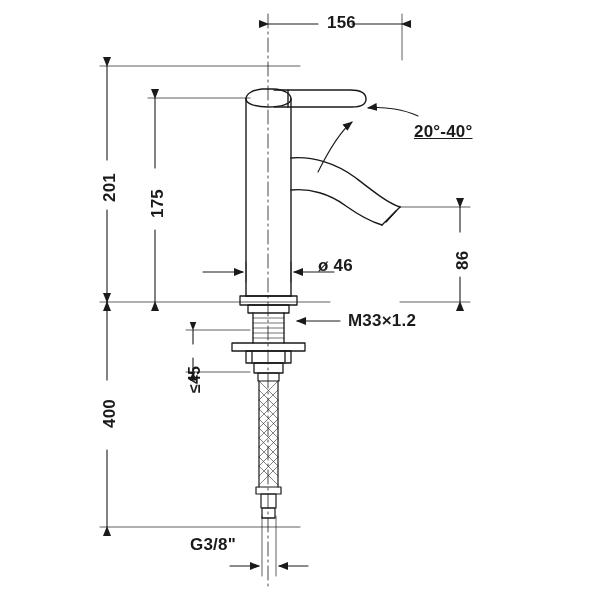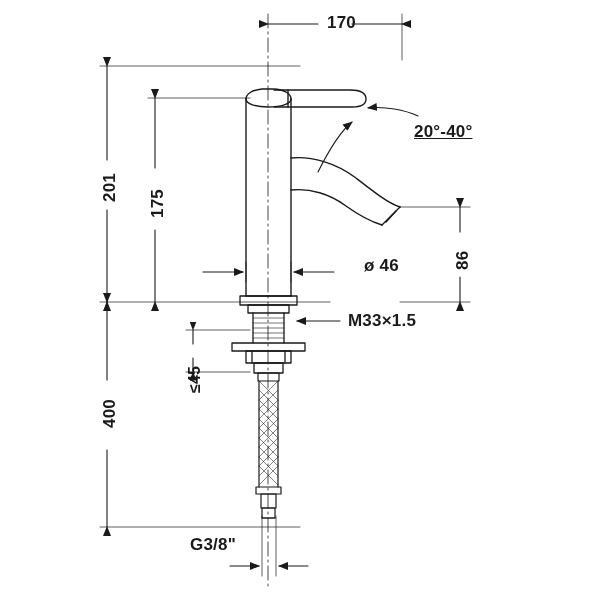--- a/index.html
+++ b/index.html
@@ -216,33 +216,33 @@
 
         <rect x="256" y="487" width="25" height="7"></rect>
         <rect x="261" y="494" width="15" height="14"></rect>
         <rect x="262" y="508" width="13" height="10"></rect>
         <line x1="262" y1="518" x2="275" y2="518"></line>
       </g>
 
     </g>
   </svg>
 
-  <div class="dim-label" style="left:327px; top:13px;">170</div>
+  <div class="dim-label" style="left:327px; top:13px;">156</div>
 
   <div class="dim-label vert" style="left:100px; top:202px;">201</div>
 
   <div class="dim-label vert" style="left:148px; top:218px;">175</div>
 
   <div class="dim-label vert" style="left:453px; top:270px;">86</div>
 
   <div class="dim-label vert" style="left:100px; top:428px;">400</div>
 
   <div class="dim-label vert" style="left:186px; top:393px; font-size:16px;">≤45</div>
 
-  <div class="dim-label" style="left:318px; top:256px;margin-left:46px;">ø 46</div>
-
-  <div class="dim-label" style="left:348px; top:311px;">M33×1.5</div>
+  <div class="dim-label" style="left:318px; top:256px;">ø 46</div>
+
+  <div class="dim-label" style="left:348px; top:311px;">M33×1.2</div>
 
   <div class="dim-label" style="left:190px; top:535px;">G3/8"</div>
 
   <div class="dim-label" style="left:414px; top:122px;text-decoration:underline;">20°-40°</div>
 
 </div>
 
 </body></html>

